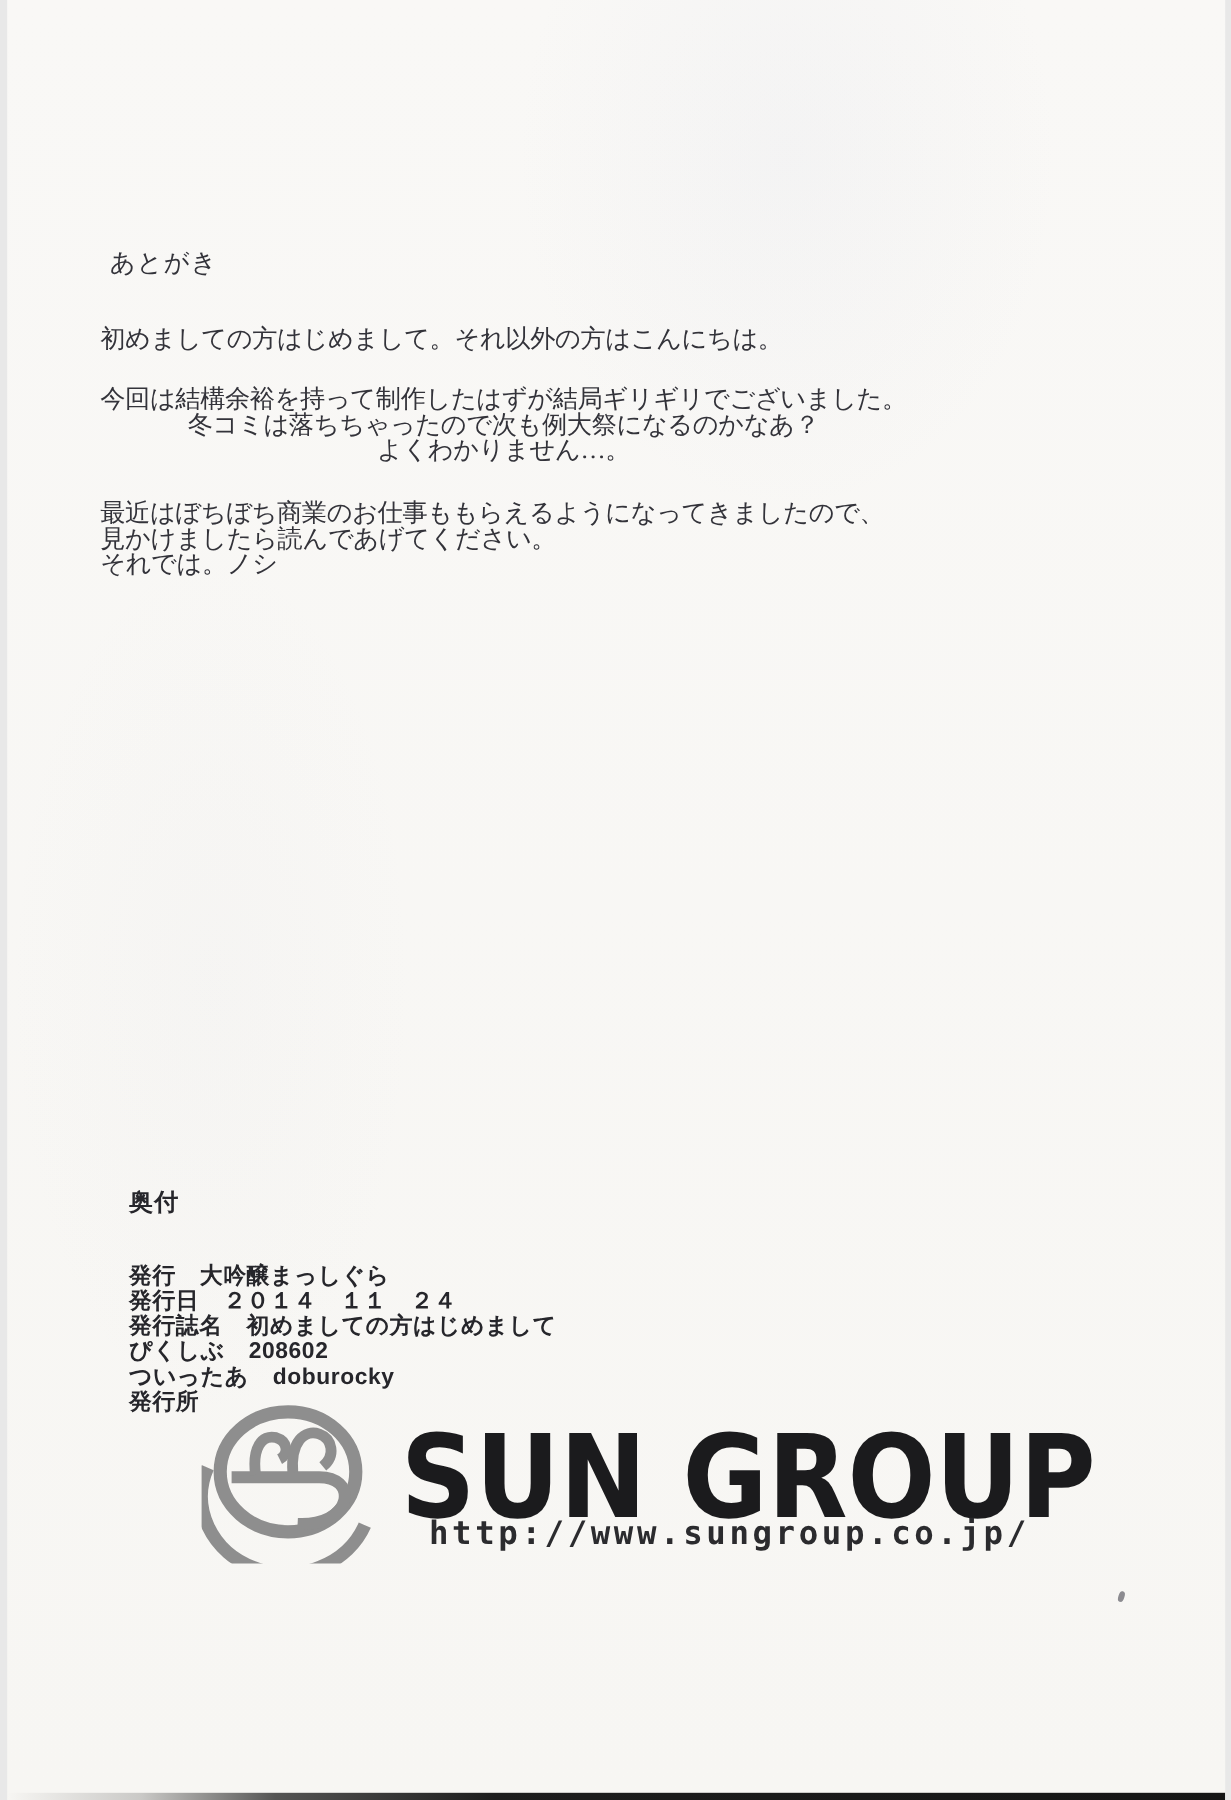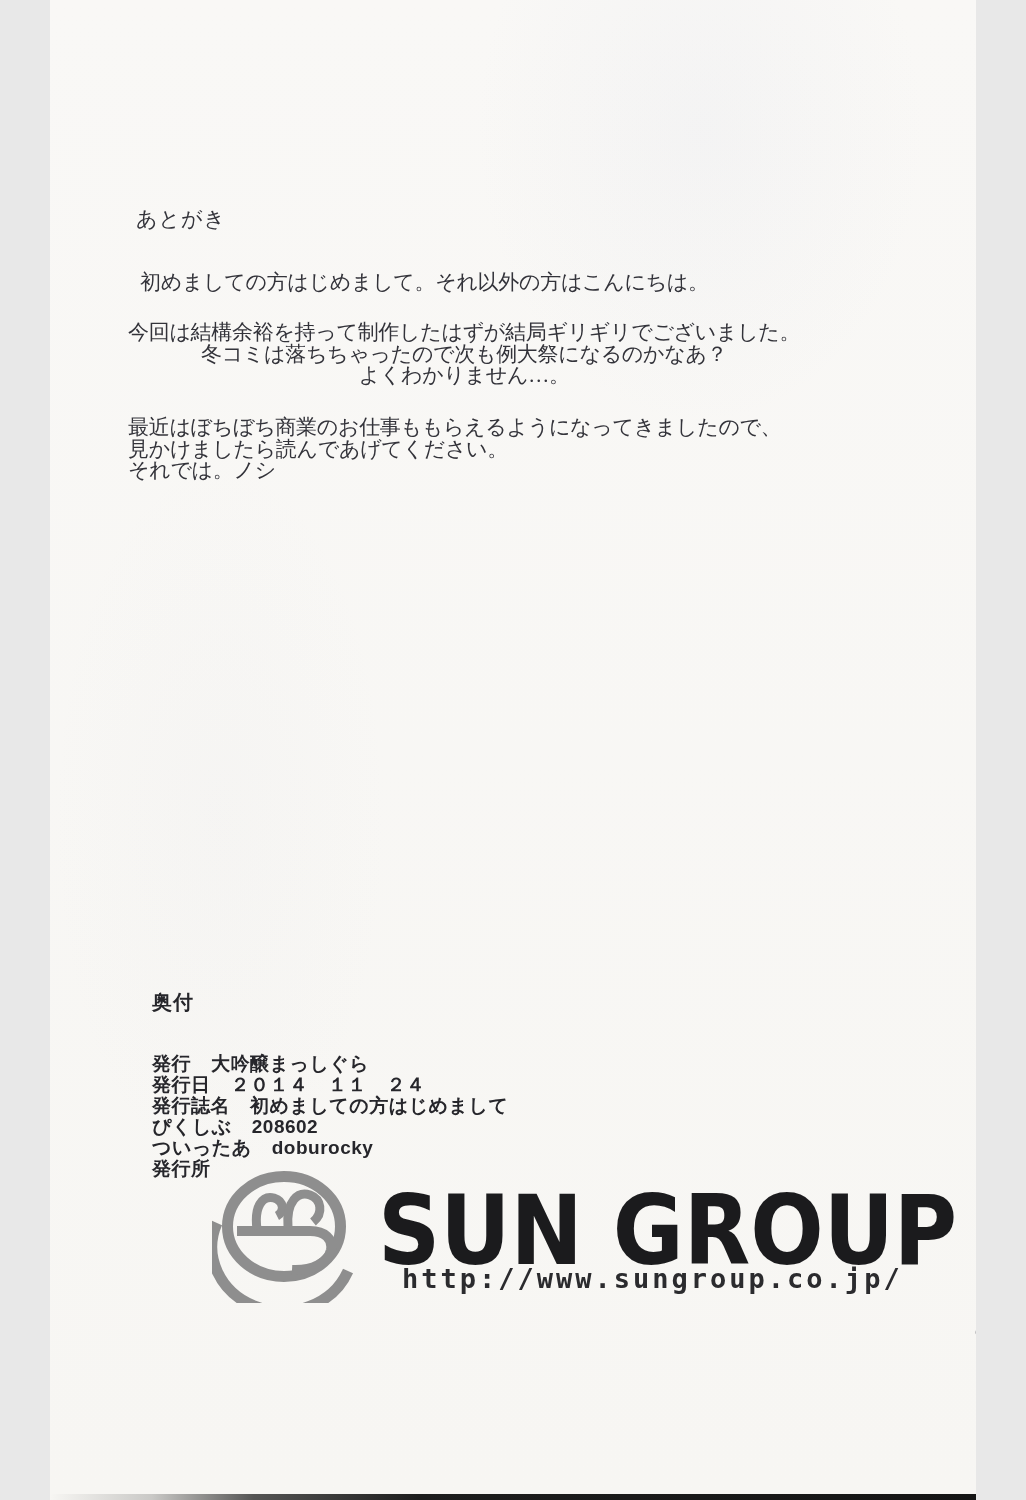--- a/index.html
+++ b/index.html
@@ -1,37 +1,37 @@
 <!DOCTYPE html>
 <html><head>
 <meta charset="utf-8">
 <style>
   html,body{margin:0;padding:0;background:#e8e8e8;}
   .page{
     position:relative;
-    width:926px;height:1500px;
+    width:1015px;height:1500px;
     margin:0 auto;
     overflow:hidden;
     background:
       radial-gradient(ellipse 320px 420px at 650px 130px, rgba(198,204,224,0.10), transparent 70%),
       radial-gradient(ellipse 240px 520px at 170px 820px, rgba(200,202,214,0.05), transparent 70%),
       linear-gradient(#f9f8f6, #f7f6f3);
     font-family:"Liberation Sans", sans-serif;
   }
   
   .serifjp{
     font-family:"Liberation Serif","DejaVu Serif",serif;
     color:#33333a;
   }
   .afterword-heading{
     position:absolute;left:86px;top:207px;
     font-size:21px;line-height:24px;letter-spacing:1px;
   }
   .afterword-para{position:absolute;left:78px;font-size:21px;line-height:21.5px;letter-spacing:-0.3px;}
-  .para1{top:272px;margin-left:12px;}
+  .para1{top:272px;}
   .para2{top:322px;text-align:center;}
   .para3{top:417px;}
   
   .colophon-heading{
     position:absolute;left:102px;top:991px;
     font-size:20px;line-height:22px;letter-spacing:1px;
     color:#26262b;font-weight:bold;text-align:center;
   }
   .colophon{
     position:absolute;left:102px;top:1054px;

